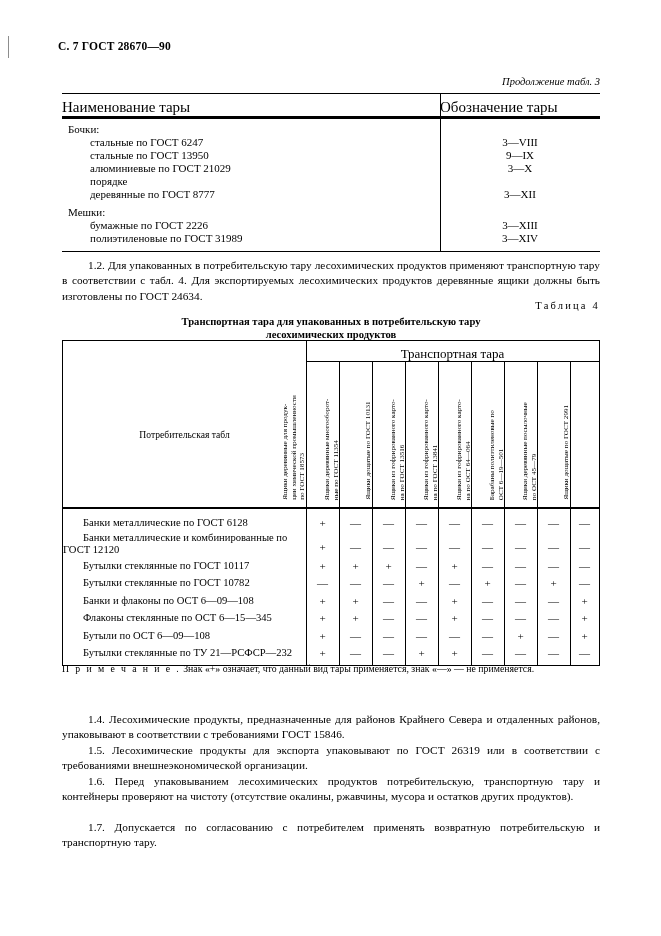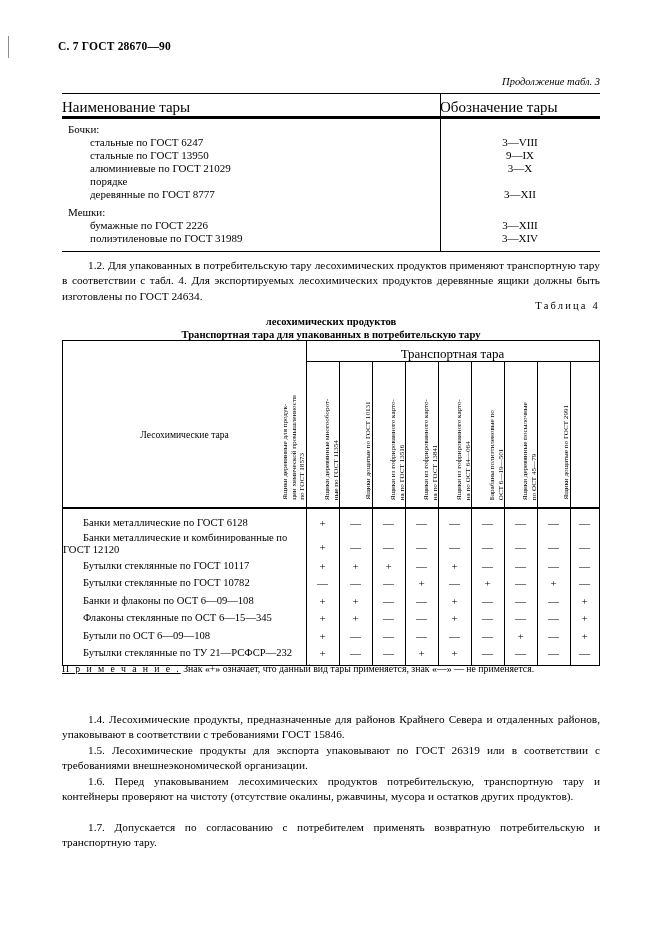--- a/index.html
+++ b/index.html
@@ -252,21 +252,21 @@
   .t4row.tall .mark { top: 9px; }
 
   .t4note {
     position: absolute;
     left: 62px;
     top: 662px;
     width: 538px;
     font-size: 9.8px;
     line-height: 13px;
   }
-  .t4note .sp { letter-spacing: 1.9px; text-decoration: underline; }
+  .t4note .sp { letter-spacing: 1.9px; }
 </style>
 </head>
 <body>
 
 <div class="page">
 
   <div class="spine-rule"></div>
 
   <div class="runhead">С. 7 ГОСТ 28670—90</div>
 
@@ -323,35 +323,35 @@
     </div>
     <div class="rule-bot"></div>
   </div>
 
   <div class="para" style="top:258px;">
     <span class="ind"></span><span>1.2.  Для упакованных в потребительскую тару лесохимических продуктов применяют транспортную тару в соответствии с табл. 4. Для экспортируемых лесохимических продуктов деревянные ящики должны быть изготовлены по ГОСТ 24634.</span>
   </div>
 
   <div class="t4num">Таблица  4</div>
   <div class="t4cap">
+    <div>Транспортная тара для упакованных в потребительскую тару</div>
     <div>лесохимических продуктов</div>
-    <div>Транспортная тара для упакованных в потребительскую тару</div>
   </div>
 
   <div class="tbl4">
     <div class="t4-top"></div>
 
     <div class="t4-grouphead">
       <div class="gh-vdiv"></div>
       <div class="gh-label">Транспортная тара</div>
       <div class="t4-grouprule"></div>
     </div>
 
     <div class="t4-colhead">
-      <div class="stub">Лесохимические тара</div>
+      <div class="stub">Потребительская табл</div>
 
       <div class="vcell" style="left:243px;width:33px;">
         <div class="vtext">
           <span>Ящики деревянные для продук-</span>
           <span>ции химической промышленности</span>
           <span>по ГОСТ 18573</span>
         </div>
       </div>
       <div class="vcell" style="left:276px;width:33px;">
         <div class="vtext">

